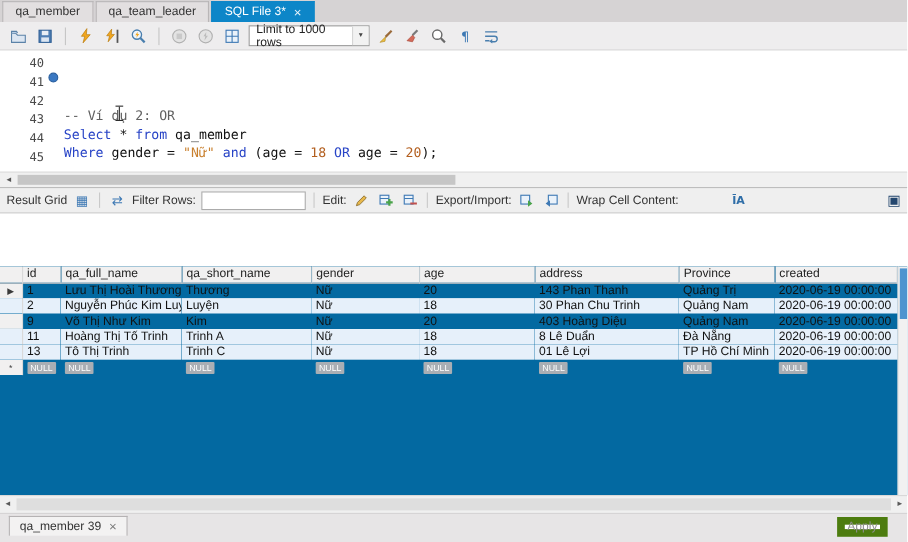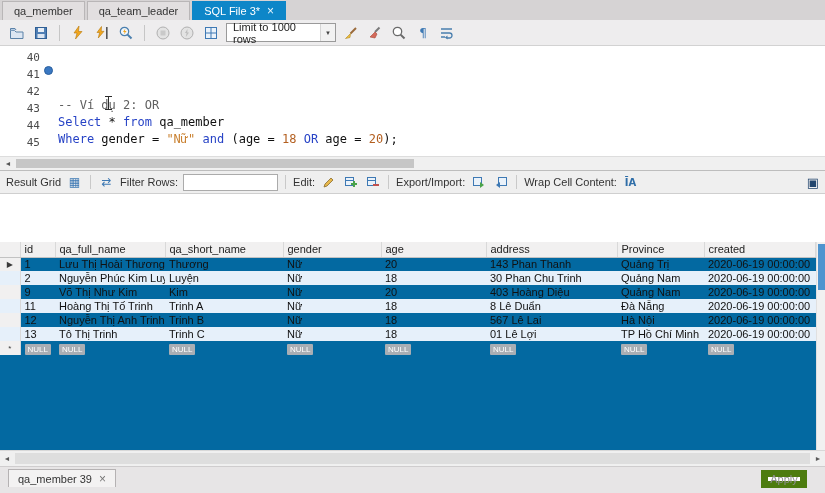--- a/index.html
+++ b/index.html
@@ -45,21 +45,21 @@
   .ed-hscroll { height:15px; background:#f0f0f0; border-top:1px solid #dddddd; border-bottom:1px solid #bdbdbd; position:relative; flex:0 0 auto; }
   .ed-hscroll .arrow { position:absolute; left:2px; top:0; height:100%; width:12px; display:flex; align-items:center; justify-content:center; font-size:7px; color:#555; }
   .ed-hscroll .thumb { position:absolute; left:16px; top:2px; height:9px; width:398px; background:#c6c6c6; }
 
   
   .gridbar { height:23px; background:#efefef; border-bottom:1px solid #cfcfcf; display:flex; align-items:center; gap:5px; padding:0 6px; flex:0 0 auto; }
   .gridbar .lbl { color:#333; white-space:nowrap; }
   .gb-sep { width:1px; height:14px; background:#c9c9c9; margin:0 2px; }
   .gb-icon { width:17px; height:17px; display:flex; align-items:center; justify-content:center; }
   .filter-input { width:95px; height:17px; border:1px solid #ababab; background:#fff; font-size:11px; padding:0 3px; font-family:inherit; }
-  .wrap-glyph { font-size:10px; color:#2f6ea8; font-weight:bold; letter-spacing:0; font-family:"DejaVu Sans",sans-serif; }
+  .wrap-glyph { font-size:10px; color:#2f6ea8; font-weight:bold; letter-spacing:0; font-family:"DejaVu Sans",sans-serif;margin-left:41px; }
   .panel-icon { margin-left:auto; font-size:13px; color:#23466e; }
 
   
   .grid-area { flex:1; position:relative; background:#0369a1; overflow:hidden;margin-top:48px; }
   table.grid { border-collapse:collapse; table-layout:fixed; width:816px; font-size:11px; }
   table.grid th { background:#f1f0f0; border-right:1px solid #d9d9d9; border-bottom:1px solid #c2c2c2; font-weight:normal;
                   text-align:left; padding:0 4px; height:15px; color:#222; white-space:nowrap; overflow:hidden; }
   table.grid th.gut-h { width:20px; padding:0; }
   table.grid td { padding:0 4px; height:14px; white-space:nowrap; overflow:hidden; color:#111; }
   table.grid tr.alt td { background:#e6f0fa; }
@@ -335,31 +335,20 @@
             <td class="gut"></td>
             <td>11</td>
             <td>Hoàng Thị Tố Trinh</td>
             <td>Trinh A</td>
             <td>Nữ</td>
             <td>18</td>
             <td>8 Lê Duẩn</td>
             <td>Đà Nẵng</td>
             <td>2020-06-19 00:00:00</td>
           </tr>
-          <tr class="">
-            <td class="gut"></td>
-            <td>12</td>
-            <td>Nguyễn Thị Anh Trinh</td>
-            <td>Trinh B</td>
-            <td>Nữ</td>
-            <td>18</td>
-            <td>567 Lê Lai</td>
-            <td>Hà Nội</td>
-            <td>2020-06-19 00:00:00</td>
-          </tr>
           <tr class="alt">
             <td class="gut"></td>
             <td>13</td>
             <td>Tô Thị Trinh</td>
             <td>Trinh C</td>
             <td>Nữ</td>
             <td>18</td>
             <td>01 Lê Lợi</td>
             <td>TP Hồ Chí Minh</td>
             <td>2020-06-19 00:00:00</td>

